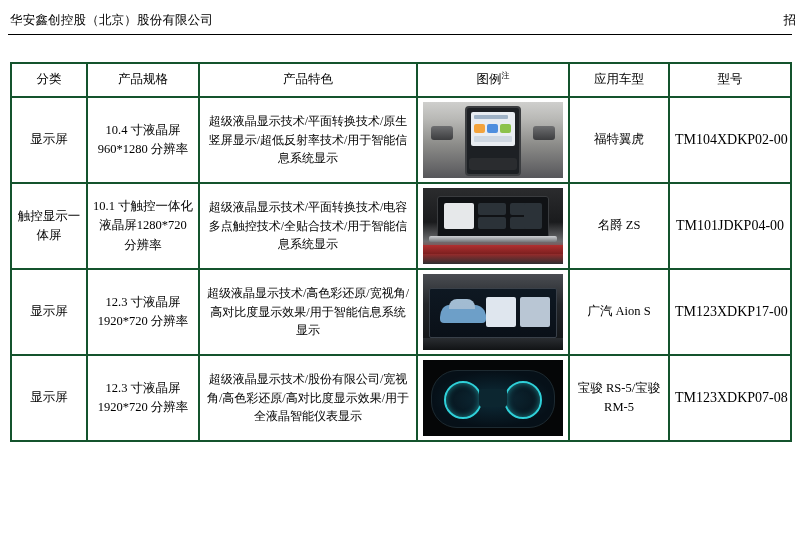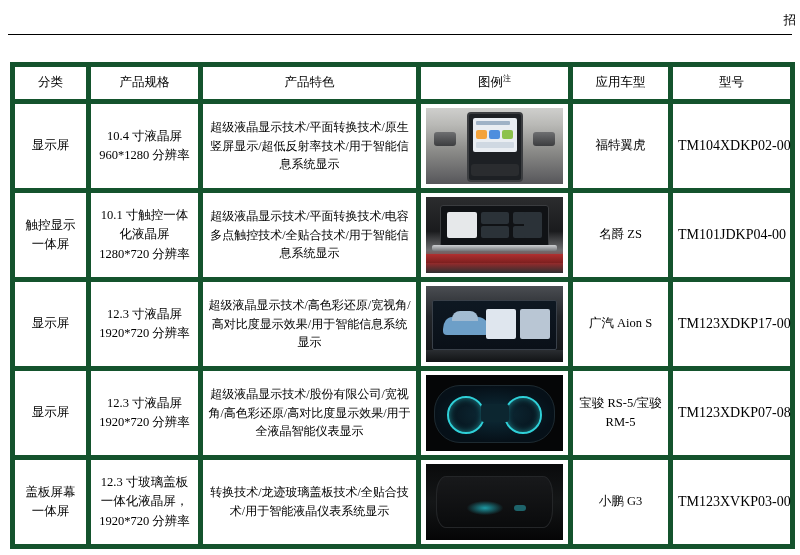--- a/index.html
+++ b/index.html
@@ -59,21 +59,21 @@
     left: 10px;
     width: 780px;
   }
   table.spec {
     border-collapse: collapse;
     table-layout: fixed;
     width: 780px;
     font-size: 12px;
   }
   table.spec th, table.spec td {
-    border: 5px solid #14532d;
+    border: 2px solid #14532d;
     padding: 4px 5px;
     vertical-align: middle;
     text-align: center;
     line-height: 1.55;
   }
   table.spec th {
     font-weight: normal;
     font-size: 12.5px;
     height: 26px;
     padding: 3px 4px;
@@ -335,20 +335,21 @@
     opacity: .55;
     border-radius: 3px;
   }
 </style>
 </head>
 <body>
 
 <div class="page">
 
   <div class="header">
+    <div class="header-left">华安鑫创控股（北京）股份有限公司</div>
     <div class="header-right">招</div>
     <div class="header-rule"></div>
   </div>
 
   <div class="table-wrap">
     <table class="spec">
       <colgroup>
         <col class="c-cat">
           <col class="c-spec">
           <col class="c-feat">
@@ -442,33 +443,18 @@
                 <span class="dial dl"></span>
                 <span class="dial dr"></span>
                 <span class="mid"></span>
               </span>
             </span>
           </td>
           <td class="cell-car">宝骏 RS-5/宝骏 RM-5</td>
           <td class="cell-model">TM123XDKP07-08</td>
         </tr>
 
-        <tr>
-          <td class="cell-cat">盖板屏幕一体屏</td>
-          <td class="cell-spec">12.3 寸玻璃盖板一体化液晶屏，1920*720 分辨率</td>
-          <td class="feature">转换技术/龙迹玻璃盖板技术/全贴合技术/用于智能液晶仪表系统显示</td>
-          <td class="cell-img">
-            <span class="photo ph5">
-              <span class="glass">
-                <span class="teal"></span>
-                <span class="dot"></span>
-              </span>
-            </span>
-          </td>
-          <td class="cell-car">小鹏 G3</td>
-          <td class="cell-model">TM123XVKP03-00</td>
-        </tr>
 
       </tbody>
     </table>
   </div>
 
 </div>
 
 </body></html>

